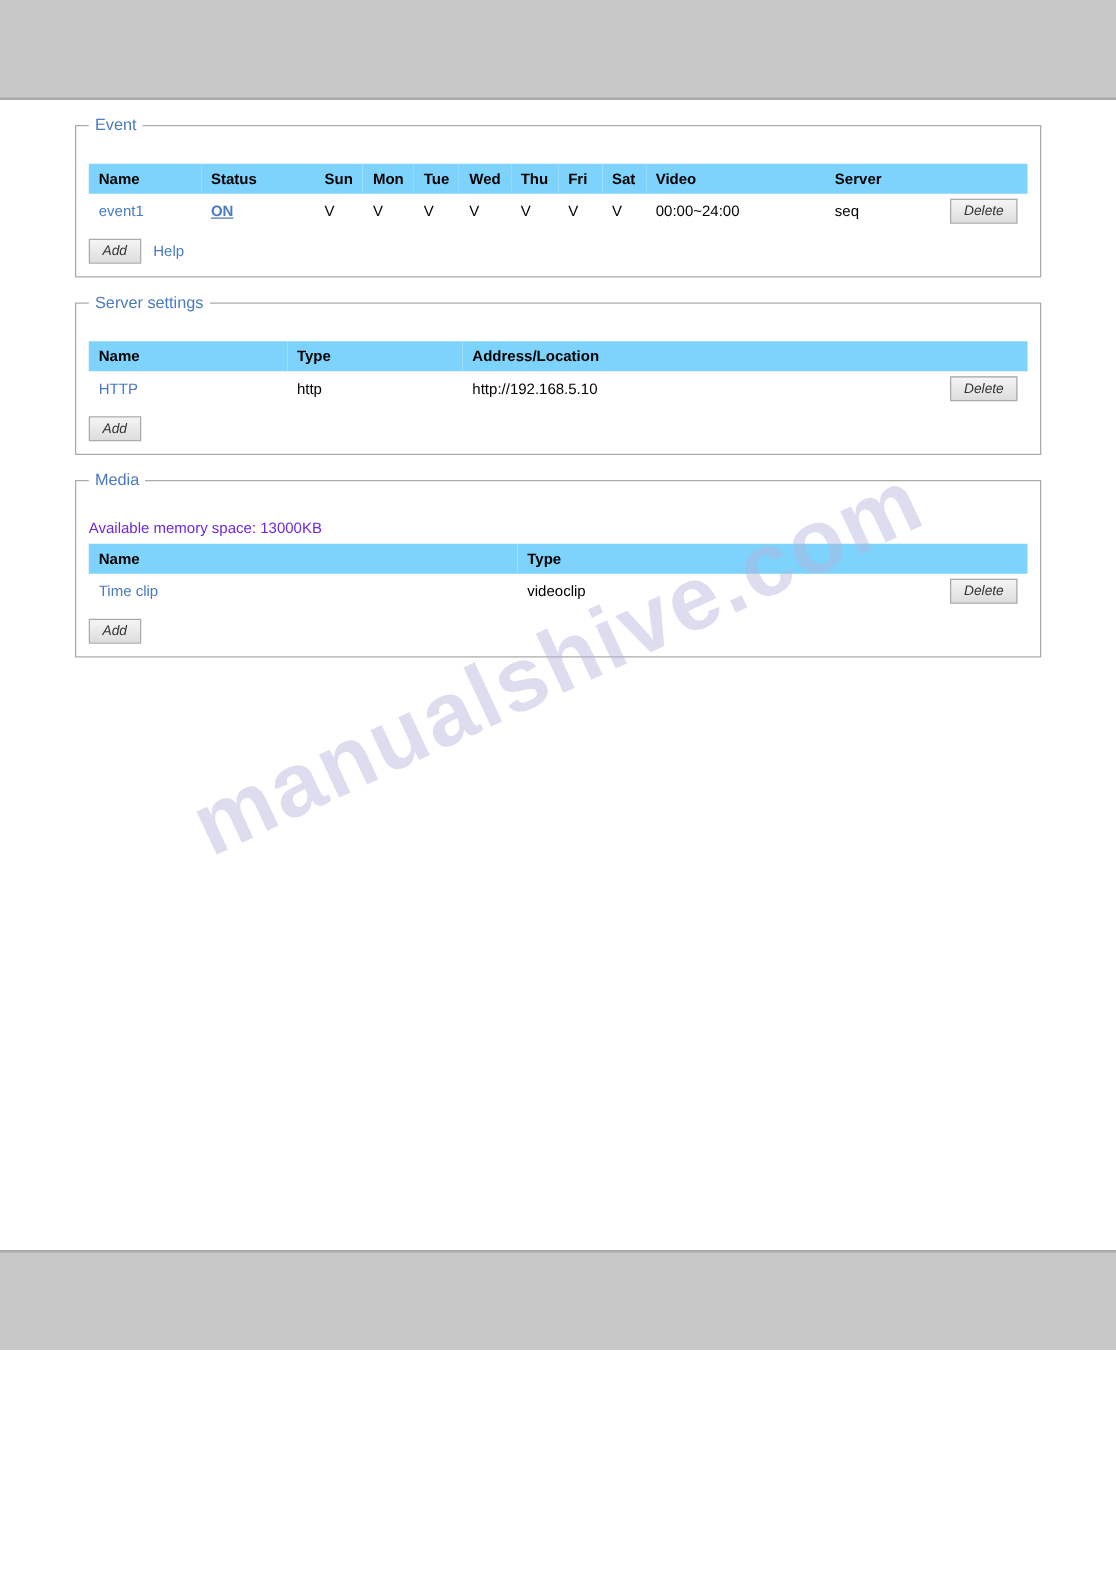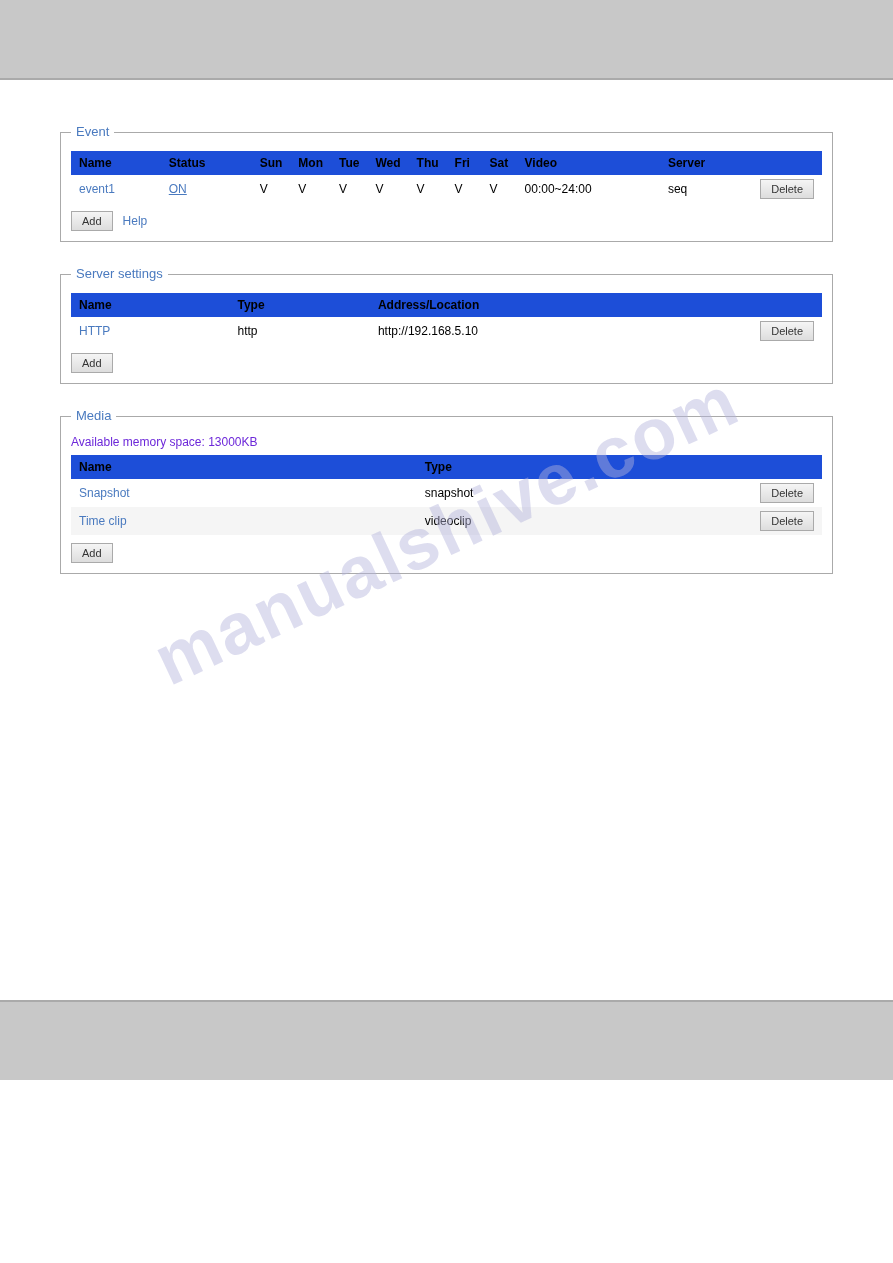--- a/index.html
+++ b/index.html
@@ -20,42 +20,41 @@
       border-top: 2px solid #aaa;
       margin-top: 20px;
     }
     .content-area {
       padding: 20px 60px 20px 60px;
     }
     .section {
       border: 1px solid #aaa;
       margin-bottom: 20px;
       position: relative;
-      padding: 10px 10px 10px 10px;
-      margin-top: 32px;
+      padding: 22px 10px 10px 10px;
     }
     .section-title {
       position: absolute;
       top: -9px;
       left: 10px;
       background: #fff;
       padding: 0 5px;
       color: #4a7abf;
       font-size: 13px;
       font-weight: normal;
     }
     .section-content {
       margin-top: 8px;
     }
     table {
       width: 100%;
       border-collapse: collapse;
     }
     thead tr {
-      background: #1d4ed8;
+      background: #7dd3fc;
     }
     thead th {
       padding: 5px 8px;
       font-weight: bold;
       font-size: 12px;
       text-align: left;
     }
     tbody tr td {
       padding: 4px 8px;
       font-size: 12px;
@@ -63,29 +62,30 @@
     tbody tr:nth-child(even) {
       background: #f5f5f5;
     }
     .link {
       color: #4a7abf;
       cursor: pointer;
     }
     .status-on {
       color: #4a7abf;
       text-decoration: underline;
-      font-weight: normal;
+      font-weight: bold;
     }
     .btn {
       background: linear-gradient(to bottom, #f5f5f5, #ddd);
       border: 1px solid #aaa;
       padding: 3px 10px;
       font-size: 11px;
       cursor: pointer;
       color: #333;
+      font-style: italic;
     }
     .add-row {
       margin-top: 8px;
       display: flex;
       align-items: center;
       gap: 10px;
     }
     .available-memory {
       font-size: 12px;
       margin-bottom: 6px;
@@ -220,27 +220,20 @@
         <table>
           <thead>
             <tr>
               <th>Name</th>
               <th>Type</th>
               <th></th>
             </tr>
           </thead>
           <tbody>
             <tr>
-              <td><span class="link">Snapshot</span></td>
-              <td>snapshot</td>
-              <td class="delete-cell">
-                <button class="btn">Delete</button>
-              </td>
-            </tr>
-            <tr>
               <td><span class="link">Time clip</span></td>
               <td>videoclip</td>
               <td class="delete-cell">
                 <button class="btn">Delete</button>
               </td>
             </tr>
           </tbody>
         </table>
         <div class="add-row">
           <button class="btn">Add</button>

